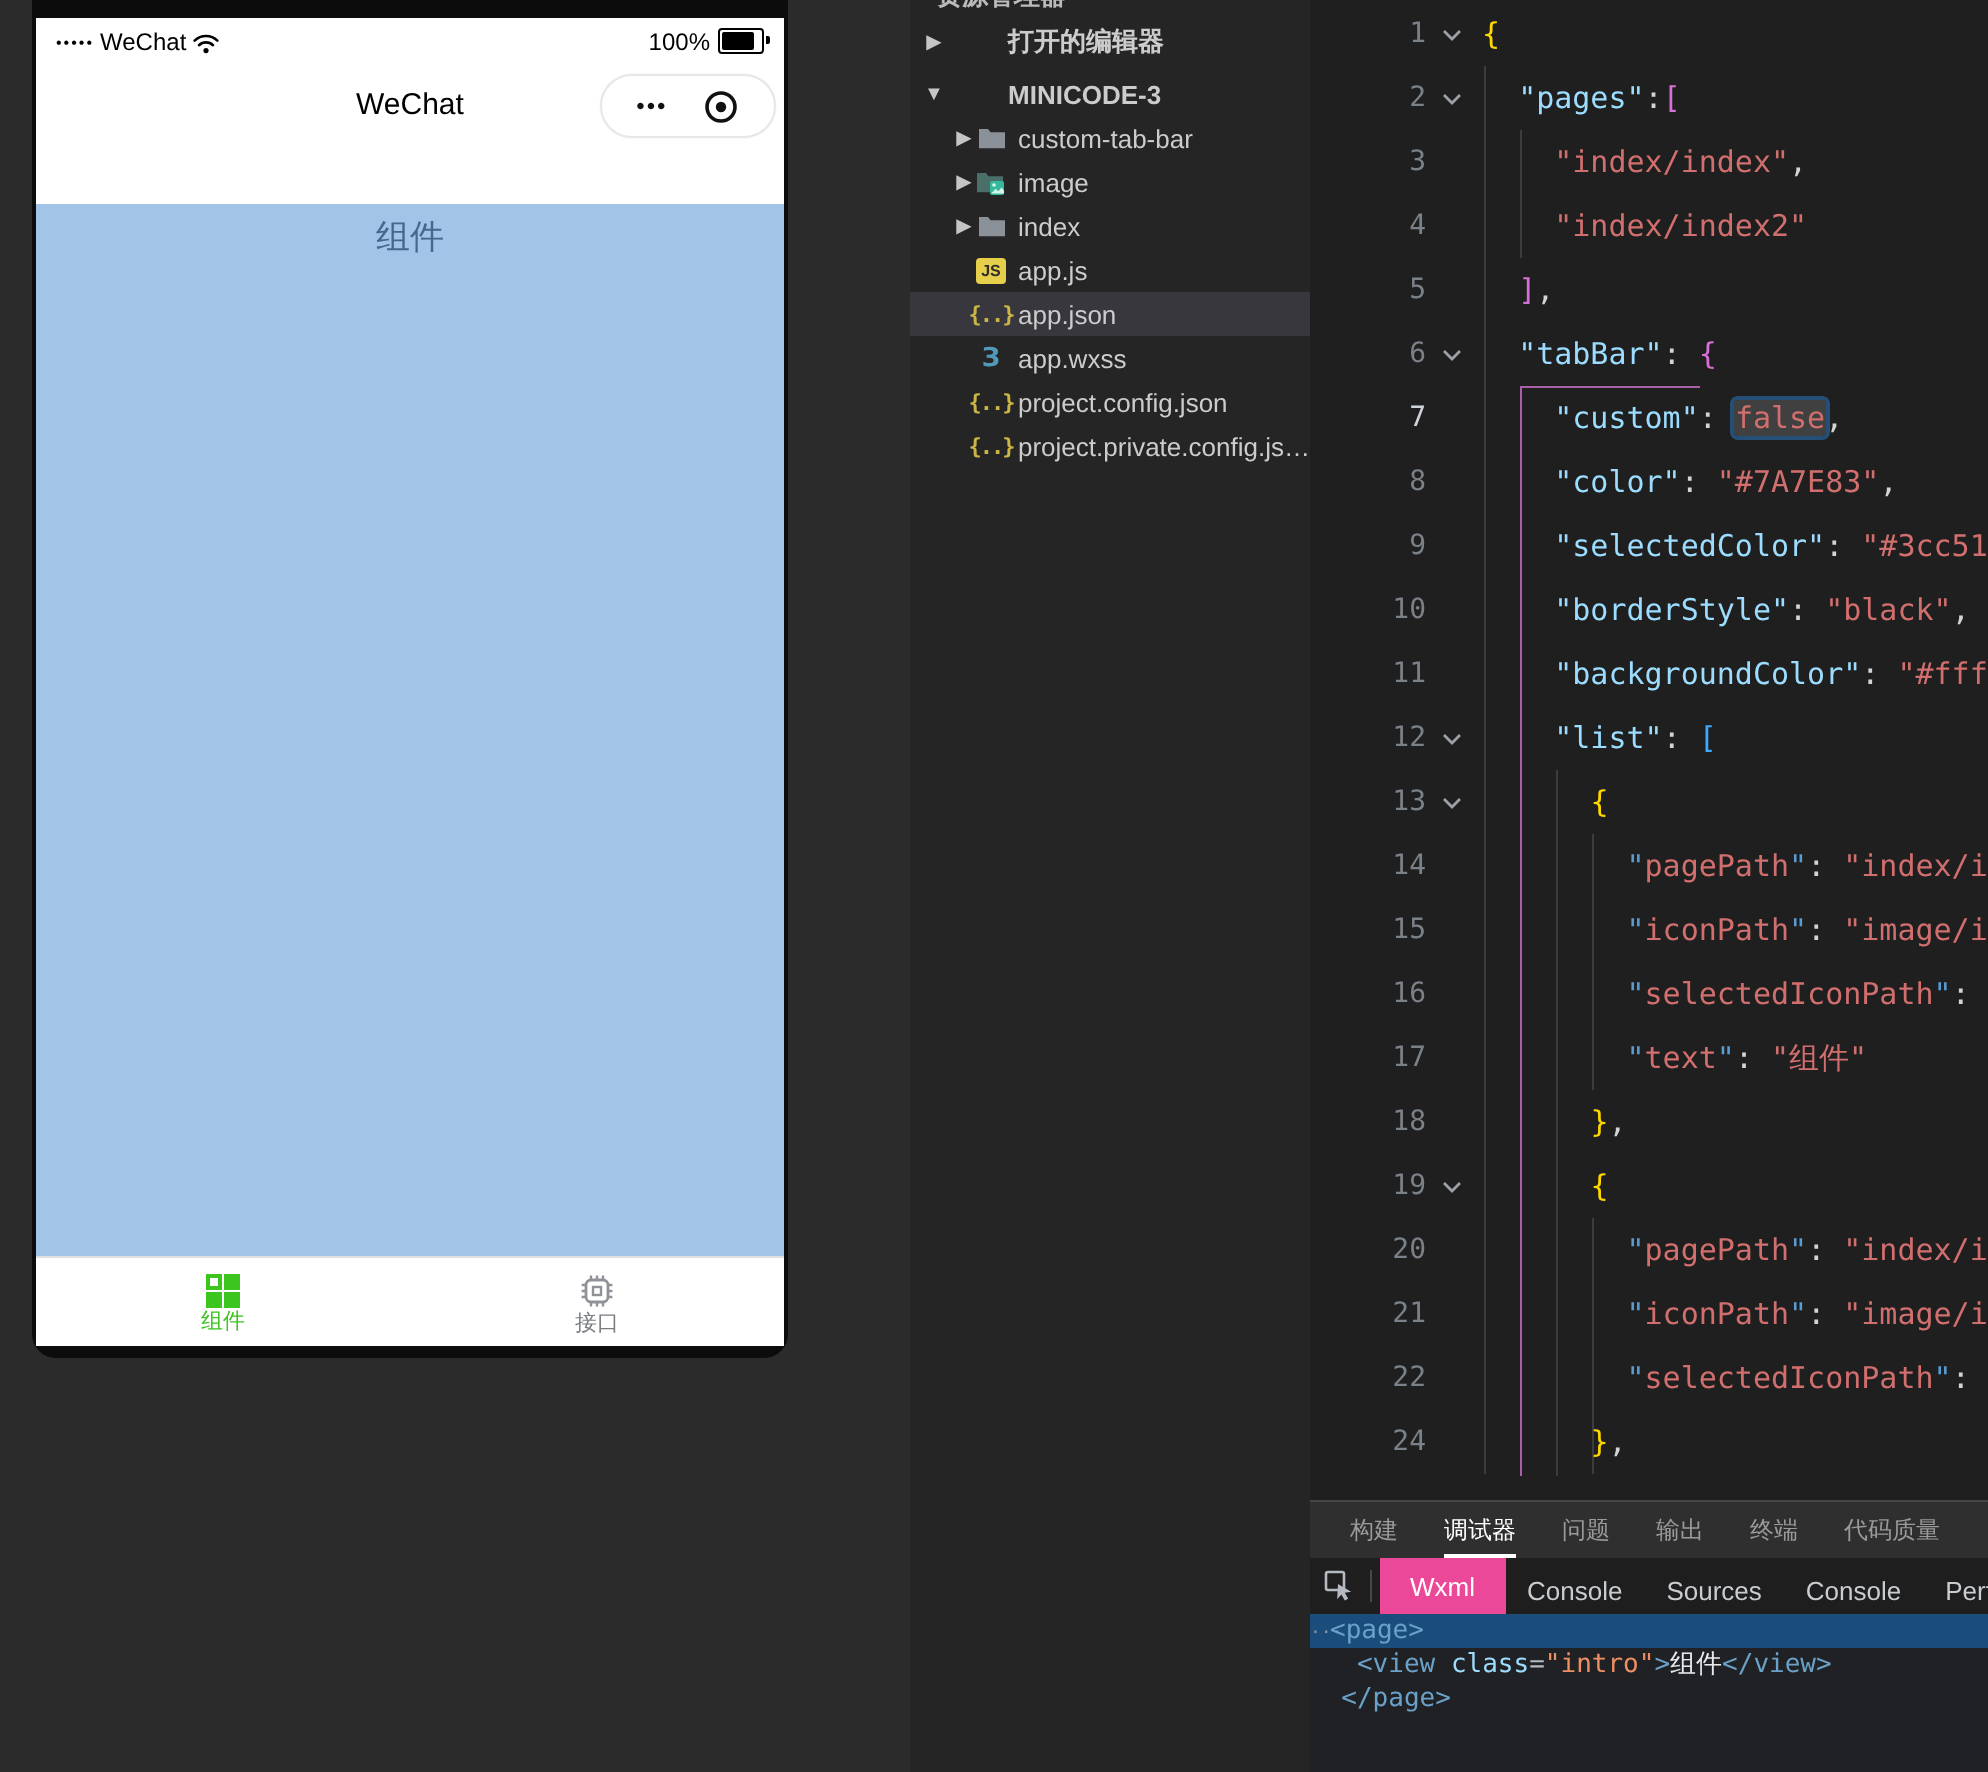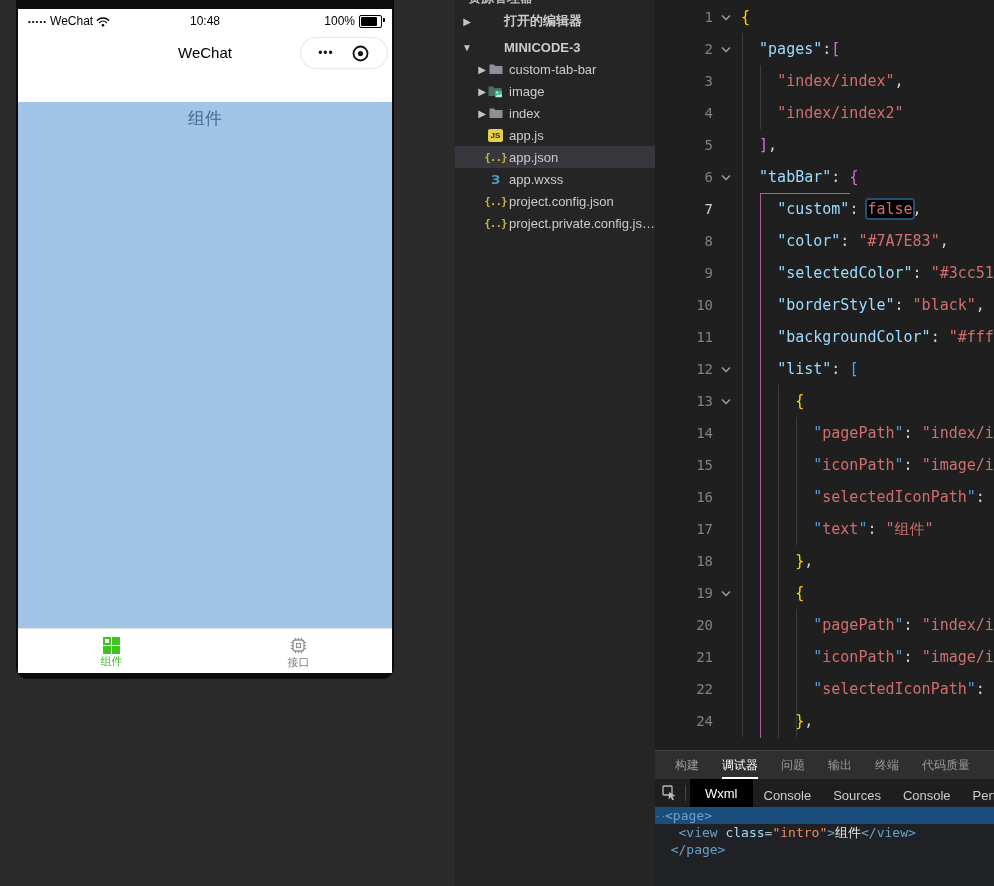--- a/index.html
+++ b/index.html
@@ -11,21 +11,21 @@
   #simulator{left:0;top:0;width:455px;height:886px;background:#2b2b2b;}
   #phone{position:absolute;left:16px;top:0;width:378px;height:679px;background:#0c0c0c;
          border-radius:0 0 12px 12px;}
   #screen{position:absolute;left:2px;top:9px;width:374px;height:664px;background:#ffffff;overflow:hidden;}
 
   #statusbar{position:absolute;left:0;top:2px;width:100%;height:20px;display:flex;align-items:center;
              font-size:12px;color:#000;}
   #status-left{position:absolute;left:10px;display:flex;align-items:center;gap:3px;}
   #signal-dots{font-size:8px;letter-spacing:1px;}
   #status-time{position:absolute;left:0;width:100%;text-align:center;}
-  #status-right{position:absolute;right:10px;display:flex;align-items:center;gap:4px;}
+  #status-right{position:absolute;right:10px;display:flex;gap:4px;}
   .battery{position:relative;width:21px;height:11px;border:1px solid #000;border-radius:2px;}
   .battery .fill{position:absolute;left:1px;top:1px;bottom:1px;width:16px;background:#000;border-radius:1px;}
   .battery .nub{position:absolute;right:-4px;top:2.5px;width:2.5px;height:4px;background:#000;border-radius:0 1px 1px 0;}
 
   #navbar{position:absolute;left:0;top:22px;width:100%;height:44px;}
   #nav-title{position:absolute;left:0;width:100%;top:0;height:44px;line-height:44px;text-align:center;
              font-size:15px;color:#000;}
   #capsule{position:absolute;right:4px;top:6px;width:86px;height:30px;border:1px solid #e7e7e7;
            border-radius:16px;background:#fff;display:flex;align-items:center;justify-content:space-evenly;
            box-shadow:0 0 1px rgba(0,0,0,.08);}
@@ -60,38 +60,38 @@
   #editor{left:655px;top:0;width:339px;height:886px;background:#1f1f1f;overflow:hidden;}
   #editor-lines{position:absolute;left:0;top:1px;width:100%;}
   .ed-line{height:32px;display:flex;align-items:center;font-family:"DejaVu Sans Mono",monospace;font-size:15px;}
   .gutter-num{width:58px;text-align:right;color:#7b8188;font-size:14px;flex:none;}
   .gutter-num.active{color:#cfd3da;}
   .fold{width:26px;flex:none;display:flex;align-items:center;justify-content:center;}
   .code{white-space:pre;padding-left:2px;position:relative;z-index:2;}
   .tk-b1{color:#ffd700;} .tk-b2{color:#d670d6;} .tk-b3{color:#3aa9ff;}
   .tk-key{color:#9cdcfe;} .tk-key3{color:#d16f6f;} .tk-str{color:#d16f6f;}
   .tk-bool{color:#d16f6f;} .tk-p{color:#d4d4d4;} .tk-q{color:#569cd6;}
-  .tk-sel{background:#000000;border-radius:2px;box-shadow:0 0 0 2px #264f78;margin-top:16px;}
+  .tk-sel{background:#404040;border-radius:2px;box-shadow:0 0 0 2px #264f78;margin-top:16px;}
   .iguide{position:absolute;width:1px;background:#3c3c3c;z-index:1;}
   .iguide.purple{background:#a95fa9;}
   .hguide{position:absolute;height:1px;background:#a95fa9;z-index:1;}
 
   
   #bottom-panel{left:655px;top:750px;width:339px;height:136px;background:#202124;z-index:5;}
   #cn-tabs{position:absolute;left:0;top:0;width:100%;height:29px;background:#2f2f2f;border-top:1px solid #454545;
            display:flex;align-items:stretch;padding-left:20px;gap:23px;box-sizing:border-box;}
   .cn-tab{font-size:12px;color:#9a9a9a;display:flex;align-items:center;border-bottom:2px solid transparent;
           box-sizing:border-box;padding-top:2px;}
   .cn-tab.active{color:#ffffff;border-bottom-color:#ffffff;}
   #devtools-row{position:absolute;left:0;top:29px;width:100%;height:28px;background:#1e1e1e;
                 display:flex;align-items:stretch;}
   #inspect-btn{width:30px;display:flex;align-items:center;justify-content:center;flex:none;}
   #dt-sep{width:1px;background:#474747;margin:6px 4px 6px 0;flex:none;}
   .dt-tab{font-size:13px;color:#c9ccd0;display:flex;align-items:center;padding:16px 11px;white-space:nowrap;}
-  .dt-tab.active{background:#000000;color:#ffffff;padding:0 15px;}
+  .dt-tab.active{background:#ec4899;color:#ffffff;padding:0 15px;}
   #wxml-tree{position:absolute;left:0;top:57px;width:100%;height:79px;background:#202124;
              font-family:"DejaVu Sans Mono",monospace;font-size:13px;}
   .wx-row{height:17px;line-height:17px;white-space:pre;}
   .wx-row.selected{background:#1a4d7c;}
   .wx-dim{color:#8a9199;font-size:9px;display:inline-block;width:10px;}
   .wx-tag{color:#6aa1c8;} .wx-attr{color:#9cdcfe;} .wx-eq{color:#b0b8c0;}
   .wx-val{color:#ee8f63;} .wx-txt{color:#e8eaed;}
 </style>
 </head>
 <body>
@@ -103,21 +103,20 @@
       <div id="statusbar">
         <div id="status-left">
           <span id="signal-dots">•••••</span>
           <span>WeChat</span>
           <svg width="14" height="11" viewBox="0 0 14 11">
             <path d="M1.3 4.3 A8.2 8.2 0 0 1 12.7 4.3" stroke="#000" stroke-width="1.3" fill="none" stroke-linecap="round"></path>
             <path d="M3.5 6.6 A5 5 0 0 1 10.5 6.6" stroke="#000" stroke-width="1.3" fill="none" stroke-linecap="round"></path>
             <circle cx="7" cy="9.3" r="1.3" fill="#000"></circle>
           </svg>
         </div>
-        <span id="status-time">10:48</span>
         <div id="status-right">
           <span>100%</span>
           <span class="battery">
               <span class="fill"></span>
               <span class="nub"></span>
             </span>
         </div>
       </div>
 
       <div id="navbar">

